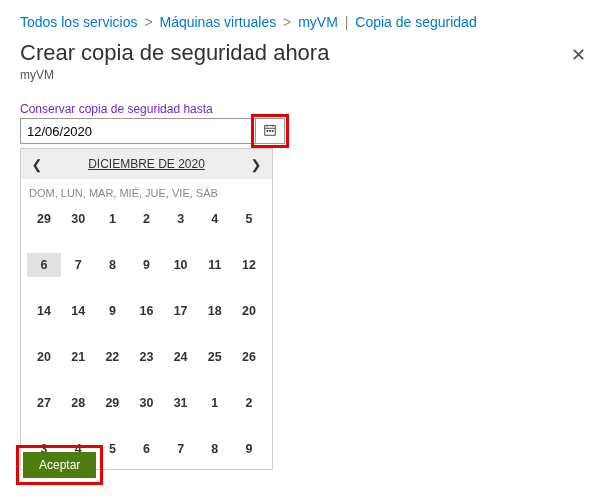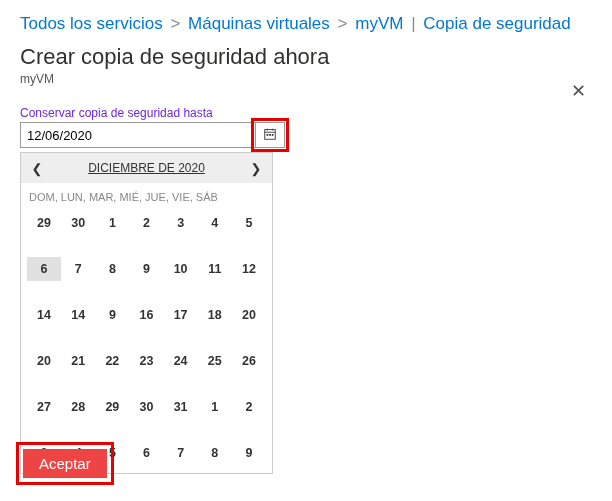--- a/index.html
+++ b/index.html
@@ -9,30 +9,30 @@
     font-family: "Segoe UI", Arial, sans-serif;
     font-size: 13px;
     color: #323130;
     background: #fff;
     width: 612px;
     height: 501px;
     position: relative;
   }
   .page { padding: 14px 20px 20px 20px; }
   .breadcrumb {
-    font-size: 17px;
+    font-size: 14px;
     color: #0078d4;
     margin-bottom: 10px;
   }
   .breadcrumb .sep { color: #888; margin: 0 3px; }
   .breadcrumb .bc-item { }
   .header-row {
     display: flex;
     justify-content: space-between;
-    align-items: flex-end;
+    align-items: flex-start;
   }
   h1 {
     font-size: 22px;
     font-weight: 400;
     margin: 0 0 2px 0;
     color: #323130;
   }
   .close-x {
     font-size: 18px;
     color: #555;
@@ -128,24 +128,24 @@
   .cal-cell.selected {
     background: #e1e1e1;
   }
 
   .footer {
     position: absolute;
     left: 20px;
     bottom: 20px;
   }
   .accept-btn {
-    background: #ef4444;
+    background: #4d7c0f;
     color: #fff;
     border: none;
-    font-size: 15px;
+    font-size: 12px;
     padding: 6px 16px;
     cursor: pointer;
   }
 </style>
 </head>
 <body>
 
 <div class="page">
   <div class="breadcrumb">
     <span class="bc-item">Todos los servicios</span>

